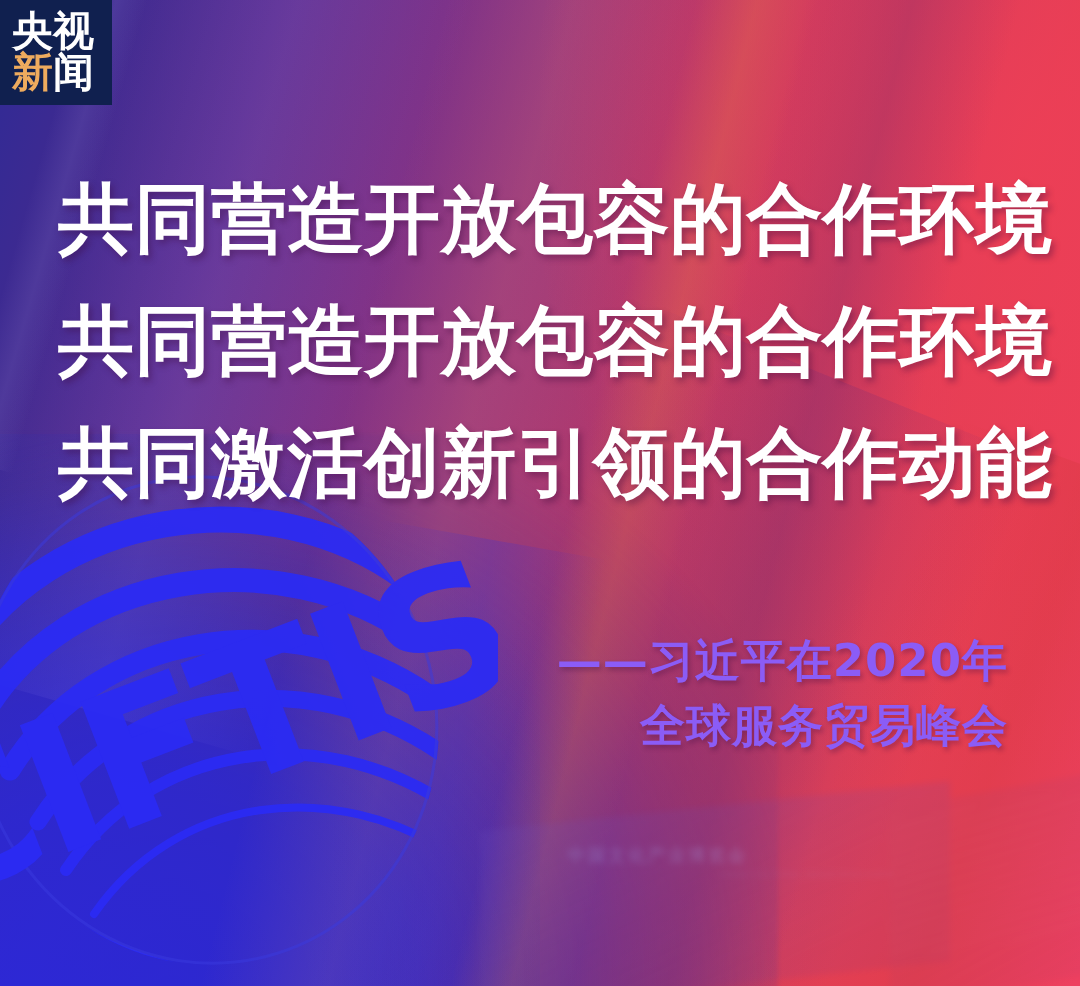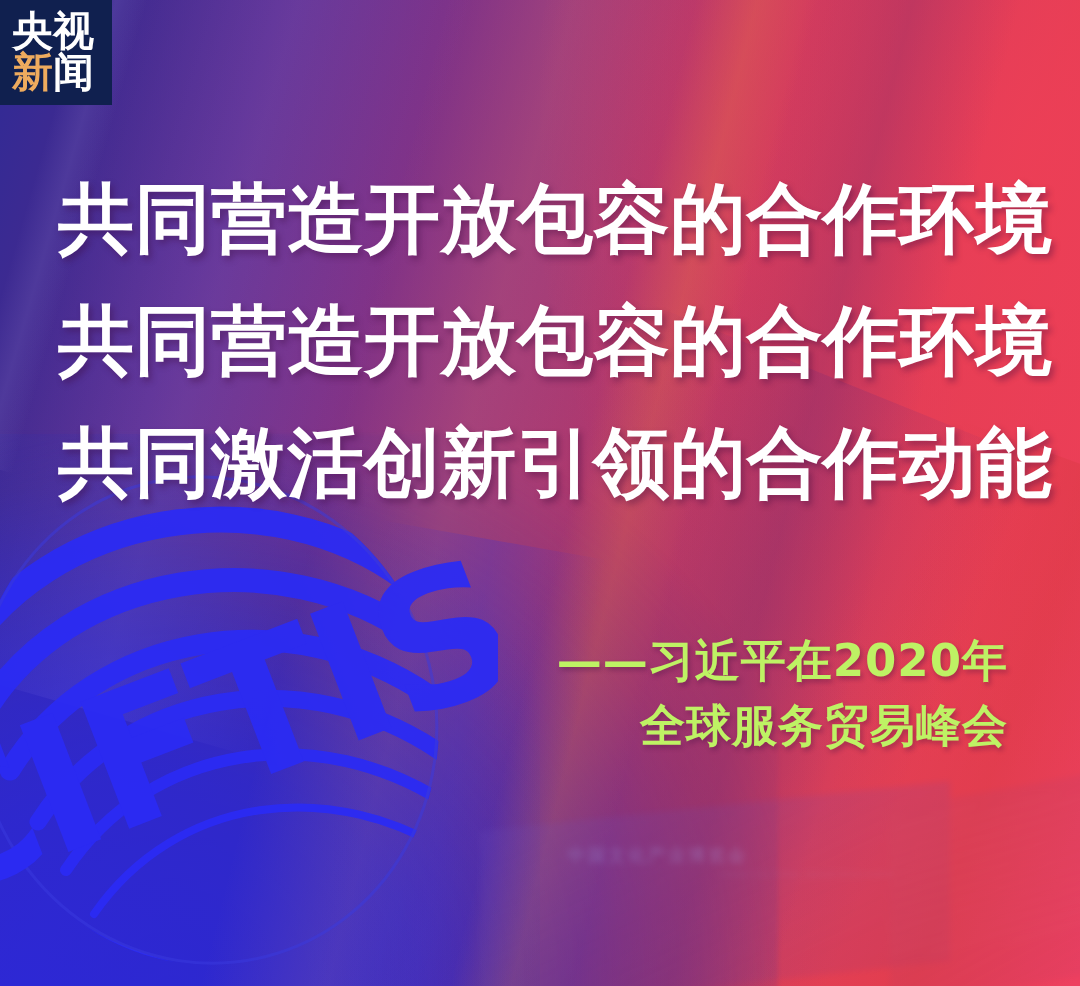--- a/index.html
+++ b/index.html
@@ -226,21 +226,21 @@
   }
 
   
   .attrib {
     position: absolute;
     right: 72px;
     top: 628px;
     text-align: right;
   }
   .attrib .al {
-    color: #bef264;
+    color: #8b5cf6;
     font-family: "DejaVu Sans", "Liberation Sans", sans-serif;
     font-weight: bold;
     font-size: 45px;
     line-height: 65px;
     letter-spacing: 1px;
     white-space: nowrap;
     text-shadow: 2px 3px 5px rgba(50,10,60,0.32);
   }
 </style>
 </head>

